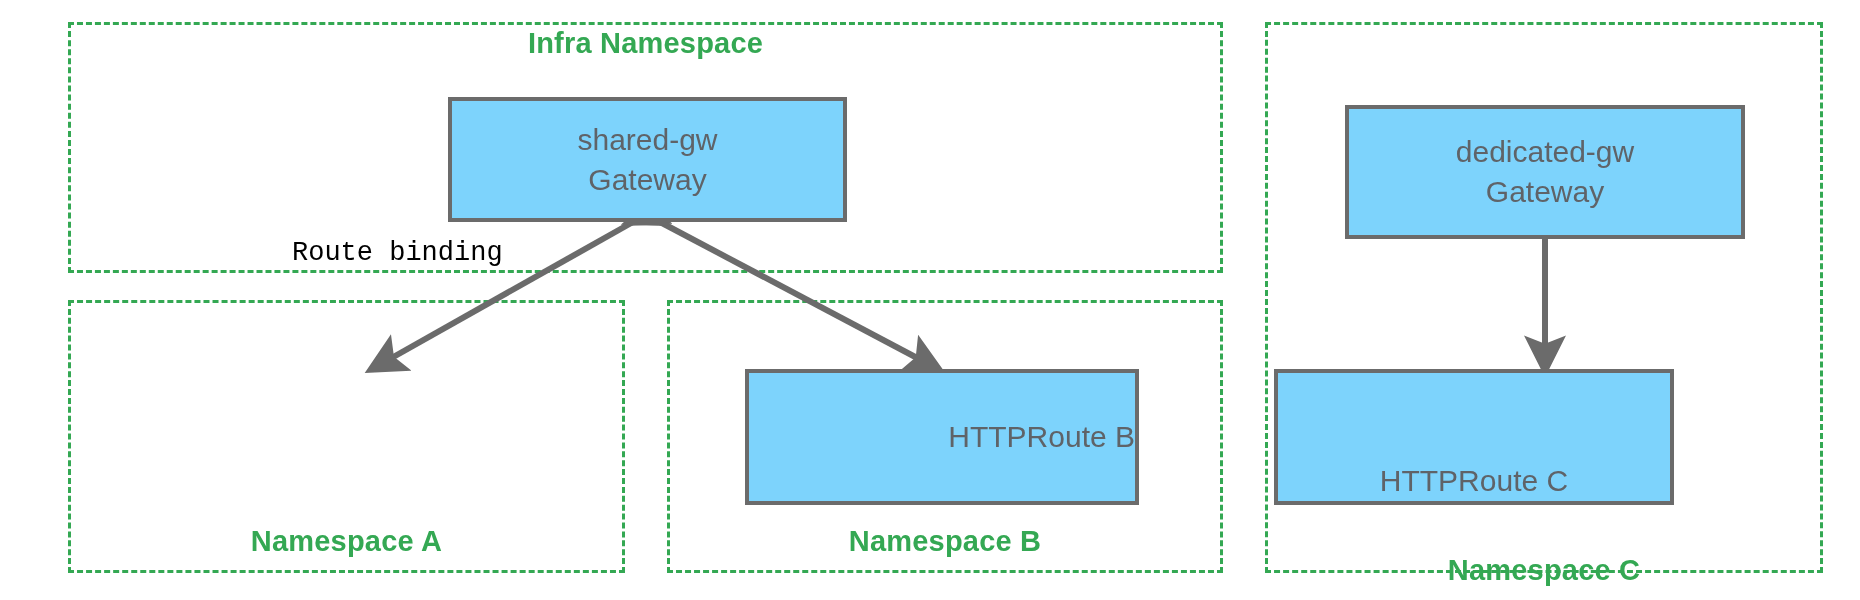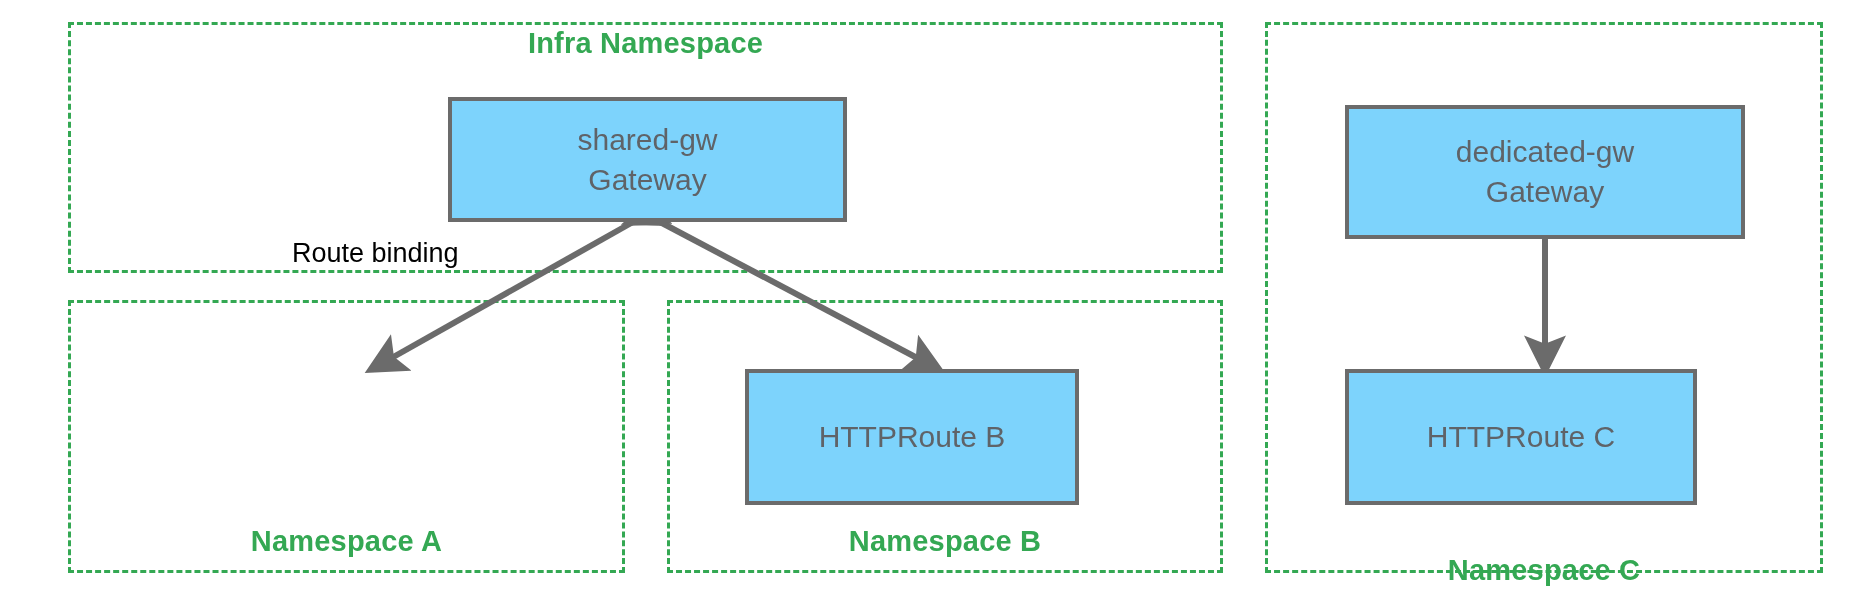--- a/index.html
+++ b/index.html
@@ -45,21 +45,21 @@
     flex-direction: column;
     align-items: center;
     justify-content: center;
     line-height: 1.32;
     text-align: center;
   }
   .edge-label {
     position: absolute;
     color: #000000;
     font-size: 27px;
-    font-family: Liberation Sans, sans-serif;
+    font-family: Liberation Mono, monospace;
     white-space: nowrap;
     background: transparent;
   }
   svg.edges {
     position: absolute;
     left: 0;
     top: 0;
     width: 1860px;
     height: 600px;
     pointer-events: none;
@@ -97,21 +97,21 @@
     <span>shared-gw</span>
     <span>Gateway</span>
   </div>
 
   <div class="node-box" id="node-dedicated-gw" style="left: 1345px; top: 97px; width: 400px; height: 134px; margin-top: 8px;">
     <span>dedicated-gw</span>
     <span>Gateway</span>
   </div>
 
 
-  <div class="node-box" id="node-httproute-b" style="left: 745px; top: 369px; width: 334px; height: 136px;">
+  <div class="node-box" id="node-httproute-b" style="left: 745px; top: 369px; width: 394px; height: 136px; align-items: flex-end;">
     <span>HTTPRoute B</span>
   </div>
 
-  <div class="node-box" id="node-httproute-c" style="left: 1345px; top: 369px; width: 352px; height: 136px;">
+  <div class="node-box" id="node-httproute-c" style="left: 1274px; top: 369px; width: 400px; height: 136px; justify-content: flex-end;">
     <span>HTTPRoute C</span>
   </div>
 
 </div>
 
 </body></html>

